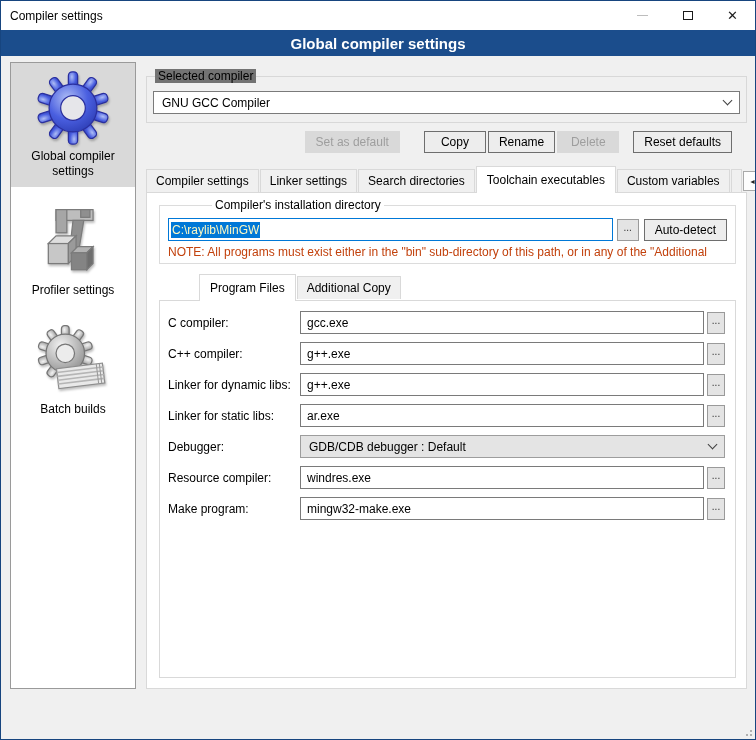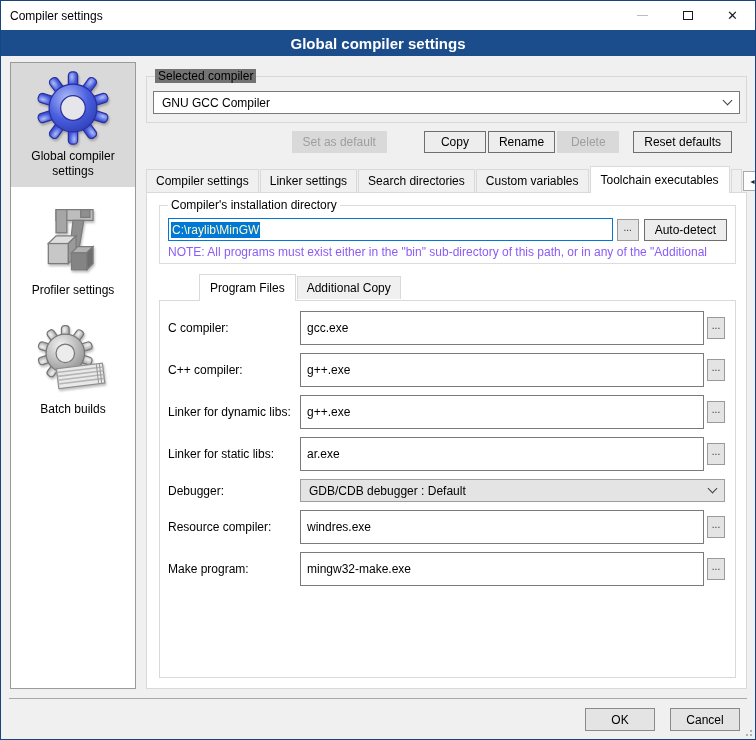--- a/index.html
+++ b/index.html
@@ -48,59 +48,59 @@
   .chev { width:7px; height:7px; border-right:1px solid #404040; border-bottom:1px solid #404040;
           transform:rotate(45deg); margin-top:-4px; flex:none; }
 
   .btn { background:#ededed; border:1px solid #6e6e6e; height:22px; display:inline-flex;
          align-items:center; justify-content:center; padding:0 10px; cursor:default; font-size:12px; }
   .btn.disabled { background:#d9d9d9; border-color:#d9d9d9; color:#9e9e9e; }
 
   .compiler-btn-row { display:flex; margin-top:8px; margin-right:15px; align-items:center; }
   .compiler-btn-row .btn { flex:none; }
   .b-setdefault { min-width:90px; margin-left:auto; }
-  .b-copy      { min-width:62px; margin-left:37px; }
+  .b-copy      { min-width:62px; margin-left:24px; }
   .b-rename    { min-width:62px; margin-left:2px; }
   .b-delete    { min-width:62px; margin-left:2px; }
   .b-reset     { min-width:86px; margin-left:14px; }
 
   
   .tabstrip { display:flex; align-items:flex-end; margin-top:13px; position:relative; z-index:2; }
   .tab { background:#f0f0f0; border:1px solid #d9d9d9; border-bottom:none; padding:4px 9px;
          margin-right:1px; white-space:nowrap; cursor:default; }
   .tab.active { background:#fff; padding:6px 10px; margin-bottom:-1px; }
   .tab.clipped { width:36px; overflow:hidden; padding-right:0; }
   .tab-arrows { margin-left:auto; display:flex; gap:1px; padding-bottom:1px; }
   .arrow-btn { width:20px; height:20px; background:#fdfdfd; border:1px solid #a9a9a9;
                display:flex; align-items:center; justify-content:center; font-size:7px; color:#222; cursor:default; }
 
   .tabpanel { border:1px solid #d9d9d9; background:#fff; flex:1; padding:10px 8px 10px 6px;
               display:flex; flex-direction:column; min-height:0; }
 
   
   .instdir-group { margin:2px 2px 0 6px; padding:12px 8px 4px; border-color:#dcdcdc; }
-  .instdir-group .gb-label { background:#fff; }
+  .instdir-group .gb-label { background:#fff;margin-left:44px; }
   .dir-row { display:flex; align-items:center; gap:4px; }
   .dir-input { flex:1; height:23px; border:1px solid #0078d7; background:#fff; display:flex;
                align-items:center; padding:0 2px; overflow:hidden; white-space:nowrap; }
   .dir-input .selection { background:#0078d7; color:#fef9c3; padding:1px 1px; }
   .mini-btn { width:22px; height:22px; background:#e4e4e4; border:1px solid #9a9a9a; color:#333;
               display:flex; align-items:center; justify-content:center; font-size:10px; line-height:1;
               padding-bottom:4px; cursor:default; flex:none; }
   .autodetect { margin-left:1px; min-width:74px; }
   .note { margin-top:4px; white-space:nowrap; overflow:hidden; }
 
   
   .subtabs { display:flex; align-items:center; margin:10px 0 0 6px; position:relative; z-index:2;padding-left:40px; }
   .subpanel { border:1px solid #d9d9d9; background:#fff; flex:1; margin:0 2px 0 6px;
               padding:10px 10px 10px 8px; min-height:0; }
 
   .field-row { display:flex; align-items:center; margin-bottom:8px; }
   .field-label { width:132px; flex:none; }
-  .field-input { flex:1; height:23px; border:1px solid #7a7a7a; background:#fff; padding:16px 6px;
+  .field-input { flex:1; height:23px; border:1px solid #7a7a7a; background:#fff; padding:0 6px;
                  font-family:"Liberation Sans","DejaVu Sans",sans-serif; font-size:12px; color:#000; min-width:0; }
   .field-browse { width:18px; height:22px; margin-left:3px; }
   .field-select { flex:1; height:23px; background:#e4e4e4; border:1px solid #9d9d9d; display:flex;
                   align-items:center; padding:0 8px; cursor:default; }
   .field-select .combo-text { flex:1; }
 
   
   .footer { flex:1; margin:0 8px; border-top:1px solid #a8a8a8; display:flex; justify-content:flex-end;
             align-items:flex-start; gap:15px; padding-top:9px; padding-right:7px; }
   .footer .btn { min-width:70px; height:23px; background:#e4e4e4; border-color:#8a8a8a; }
@@ -237,43 +237,43 @@
         <div class="btn b-copy">Copy</div>
         <div class="btn b-rename">Rename</div>
         <div class="btn disabled b-delete">Delete</div>
         <div class="btn b-reset">Reset defaults</div>
       </div>
 
       <div class="tabstrip">
         <div class="tab">Compiler settings</div>
         <div class="tab">Linker settings</div>
         <div class="tab">Search directories</div>
+        <div class="tab active">Toolchain executables</div>
         <div class="tab">Custom variables</div>
-        <div class="tab active">Toolchain executables</div>
         <div class="tab clipped">Build options</div>
         <div class="tab-arrows">
           <div class="arrow-btn">
               <span>◄</span>
             </div>
 
         </div>
       </div>
 
       <div class="tabpanel">
 
         <div class="groupbox instdir-group">
           <span class="gb-label">Compiler's installation directory</span>
           <div class="dir-row">
             <div class="dir-input">
               <span class="selection">C:\raylib\MinGW</span>
             </div>
             <div class="mini-btn">...</div>
             <div class="btn autodetect">Auto-detect</div>
           </div>
-          <div class="note" style="color:#8b5cf6">NOTE: All programs must exist either in the "bin" sub-directory of this path, or in any of the "Additional</div>
+          <div class="note" style="color:#c2410c">NOTE: All programs must exist either in the "bin" sub-directory of this path, or in any of the "Additional</div>
         </div>
 
         <div class="subtabs">
           <div class="tab active">Program Files</div>
           <div class="tab">Additional Copy</div>
         </div>
 
         <div class="subpanel">
 
           <div class="field-row">
@@ -318,23 +318,19 @@
             <span class="field-label">Make program:</span>
             <input class="field-input" readonly="" value="mingw32-make.exe" style="">
             <div class="mini-btn field-browse">...</div>
           </div>
 
         </div>
       </div>
     </div>
   </div>
 
-  <div class="footer">
-    <div class="btn">OK</div>
-    <div class="btn">Cancel</div>
-  </div>
 
   <div class="resize-grip">
       <i></i>
       <i></i>
       <i></i>
     </div>
 </div>
 
 </body></html>

